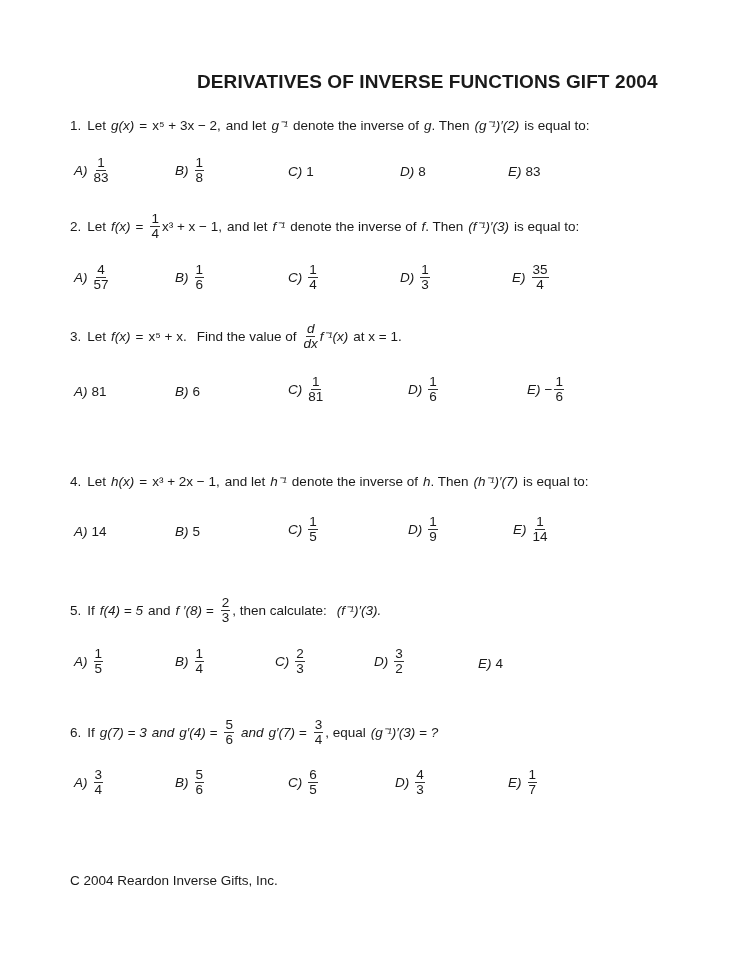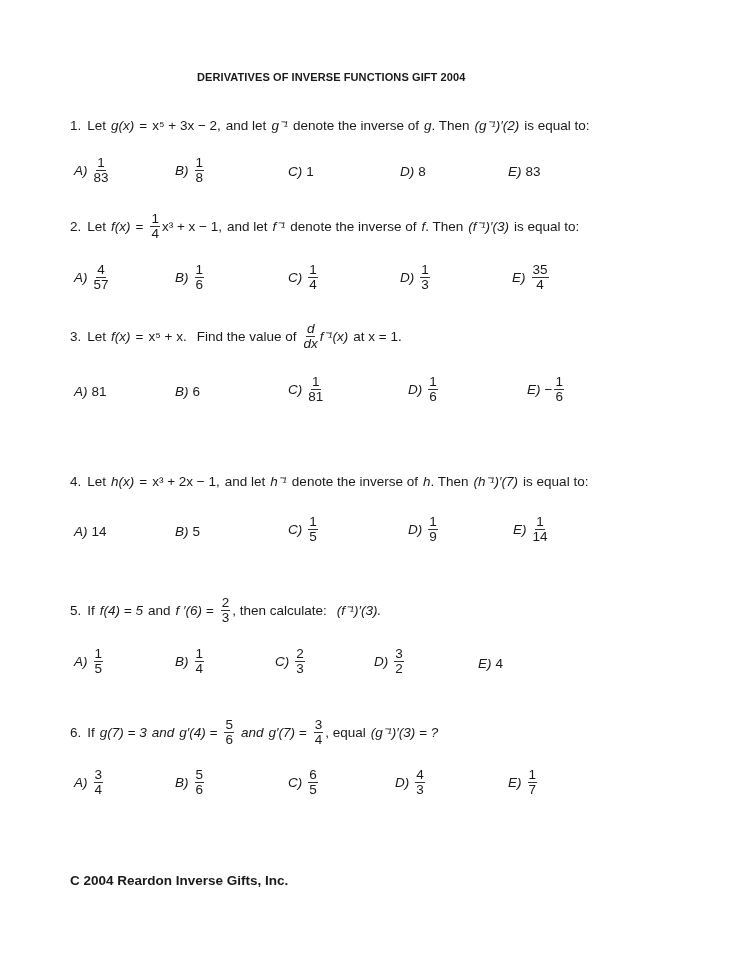--- a/index.html
+++ b/index.html
@@ -1,29 +1,29 @@
 <!DOCTYPE html>
 <html><head>
   <meta charset="utf-8">
   <style>
     html, body { margin:0; padding:0; background:#ffffff; }
     body { width:749px; height:970px; position:relative; overflow:hidden;
            font-family:"Liberation Sans", sans-serif; color:#1a1a1a; font-size:13.5px; }
     .abs { position:absolute; white-space:nowrap; }
-    .title { font-weight:bold; font-size:11px; left:197px; top:71px; letter-spacing:0.1px; }
+    .title { font-weight:bold; font-size:19px; left:197px; top:71px; letter-spacing:0.1px; }
     .q { line-height:18px; display:flex; align-items:center; }
     .q .num { margin-right:6px; }
     i.m { font-style:italic; }
     .frac { display:inline-flex; flex-direction:column; align-items:center; vertical-align:middle;
             line-height:14px; margin:0 2px; }
     .frac .n { border-bottom:1px solid #333; padding:0 1px; }
     .frac .d { }
     .opt { display:flex; align-items:center; }
     .opt .lbl { font-style:italic; margin-right:4px; }
-    .footer { font-weight:bold; left:70px; top:873px; font-size:13.5px; }
+    .footer { font-weight:normal; left:70px; top:873px; font-size:13.5px; }
     .sp { display:inline-block; width:5px; }
   </style>
 </head>
 <body>
 
 <div class="abs title">DERIVATIVES OF INVERSE FUNCTIONS GIFT 2004</div>
 
 <div class="abs q" style="left:70px; top:117px;">
   <span class="num">1.</span>
   <span>Let</span>
@@ -243,21 +243,21 @@
 </div>
 
 <div class="abs q" style="left:70px; top:596px;">
   <span class="num">5.</span>
   <span>If</span>
     <span class="sp"></span>
   <i class="m">f(4) = 5</i>
     <span class="sp"></span>
   <span>and</span>
     <span class="sp"></span>
-  <i class="m">f ′(6) =</i>
+  <i class="m">f ′(8) =</i>
     <span class="sp"></span>
   <span class="frac">
       <span class="n">2</span>
       <span class="d">3</span>
     </span>
   <span>, then calculate:</span>
     <span class="sp"></span>
     <span class="sp"></span>
   <i class="m">(f⁻¹)′(3).</i>
 </div>

